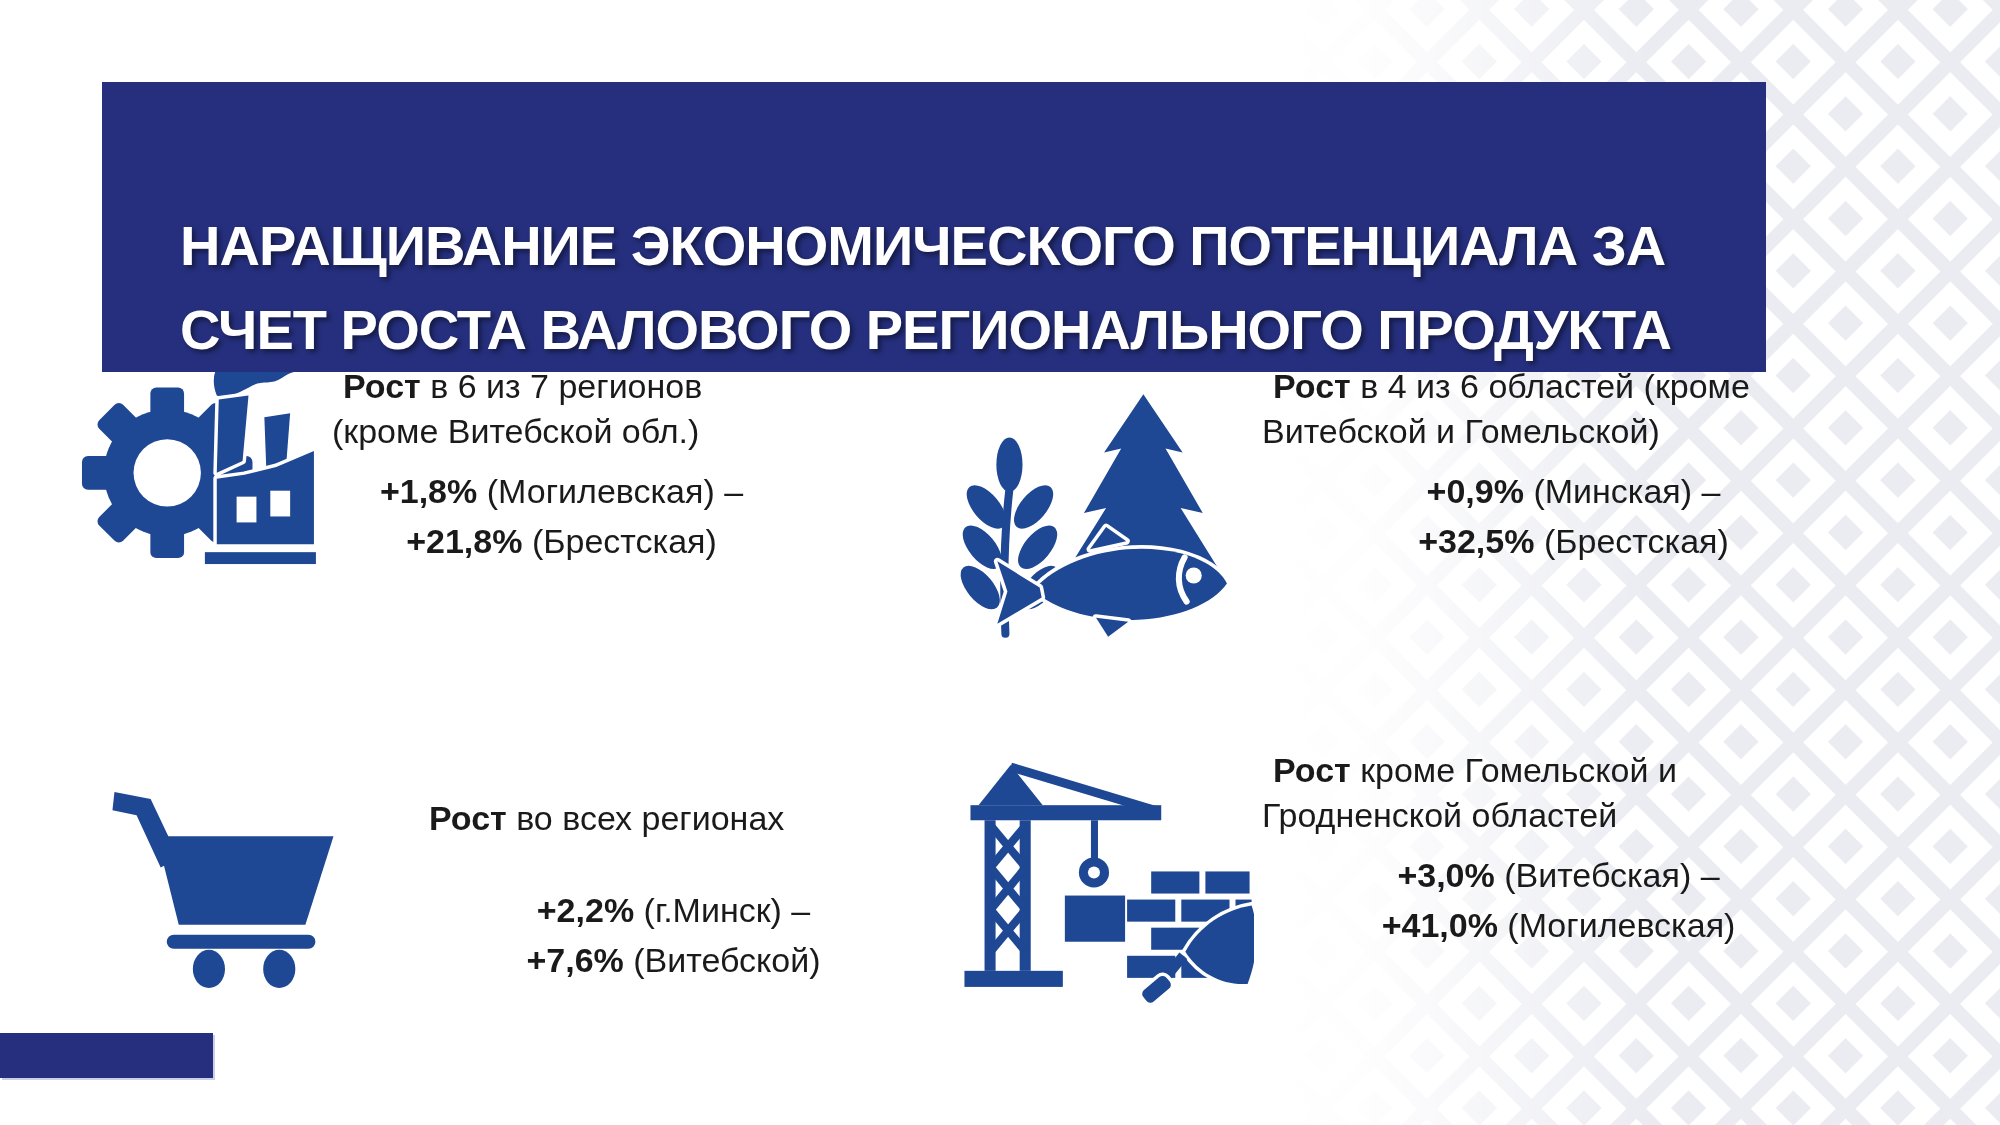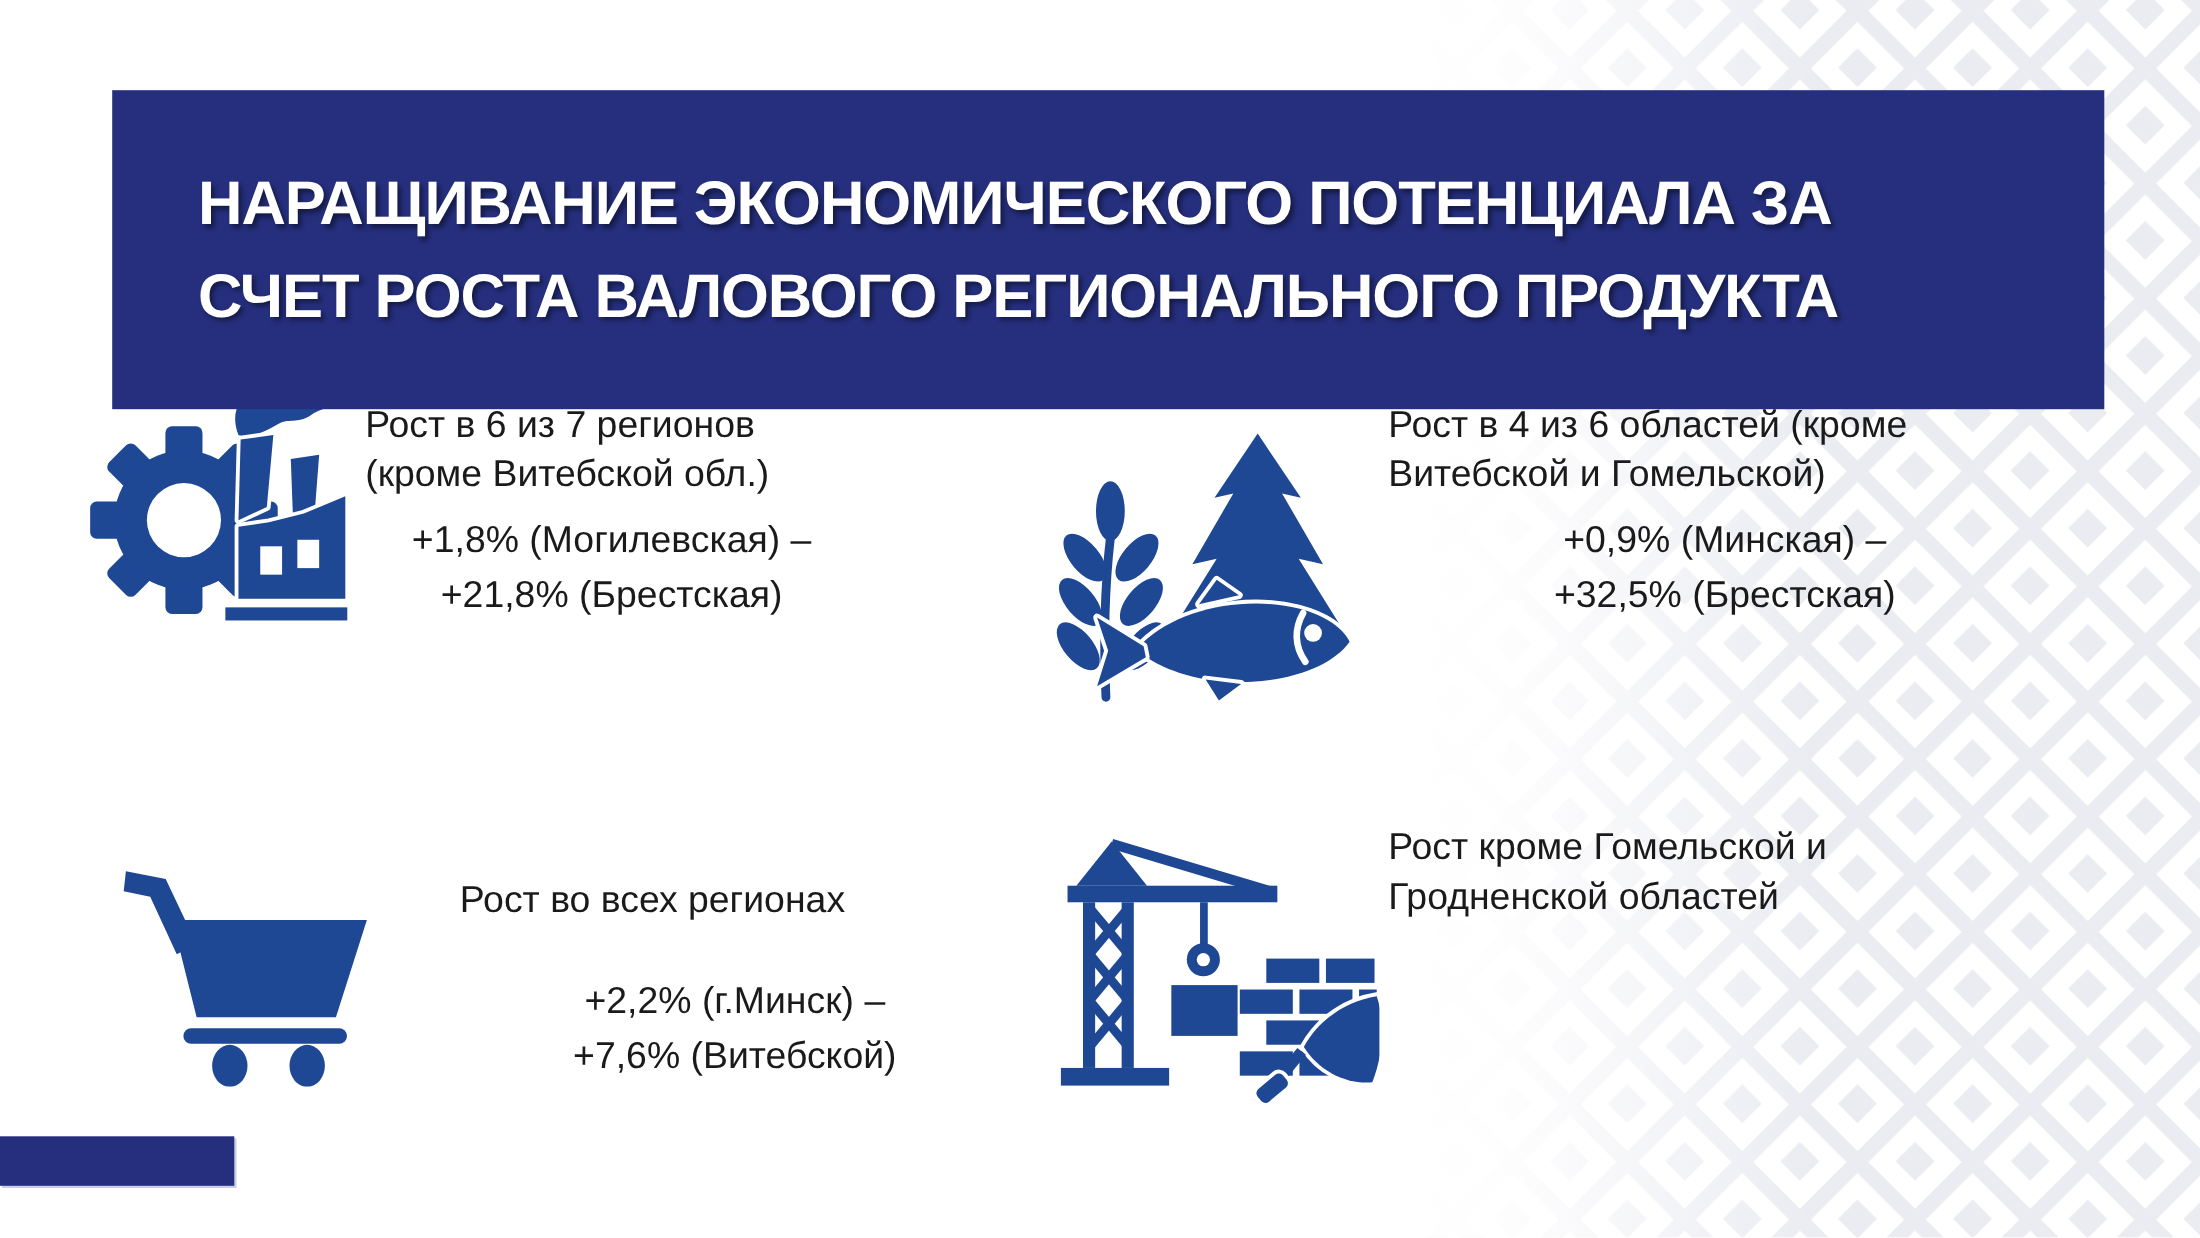--- a/index.html
+++ b/index.html
@@ -9,36 +9,36 @@
     font-family:"Liberation Sans","DejaVu Sans",sans-serif; color:#1a1a1a;
   }
   
   .ornament { position:absolute; left:1270px; top:0; width:730px; height:1125px; z-index:0; }
   .ornament-fade {
     position:absolute; left:1270px; top:0; width:730px; height:1125px; z-index:1;
     background:linear-gradient(90deg,#ffffff 0%,rgba(255,255,255,.92) 14%,rgba(255,255,255,0) 52%);
   }
   
   .banner {
-    position:absolute; left:102px; top:82px; width:1811px; height:290px;
-    background:#252f7d; z-index:3; display:flex; align-items:center;
+    position:absolute; left:102px; top:82px; width:1664px; height:290px;
+    background:#252f7d; z-index:3; display:flex; align-items:flex-end;
   }
   .title {
     padding-left:78px; color:#ffffff; font-weight:700; font-size:56px;
     line-height:84px; letter-spacing:-1px; text-shadow:3px 3px 5px rgba(0,0,0,.45);
   }
   
   .icon-box { position:absolute; z-index:2; }
   .icon-box svg { width:100%; height:100%; display:block; }
   .text-block { position:absolute; z-index:2; font-size:34px; }
   .lead { line-height:45px; }
   .stats { margin-top:12px;text-align:center; }
   .stats.gap-lg { margin-top:44px; }
   .stat { line-height:50px; white-space:nowrap; }
-  .b { font-weight:400; }
+  .b { font-weight:700;margin-left:11px; }
   
   .bottom-bar {
     position:absolute; left:0; top:1033px; width:213px; height:45px;
     background:#252f7d; z-index:2; box-shadow:2px 2px 0 rgba(150,158,205,.5);
   }
   .ic { fill:#1e4794; }
   .sep { paint-order:stroke; stroke:#ffffff; stroke-width:7; stroke-linejoin:round; }
 </style>
 </head>
 <body>
@@ -182,15 +182,19 @@
         <rect x="282" y="200" width="16" height="22"></rect>
 
       <path class="sep" d="M298 150 C272 154 246 170 232 196 C246 218 270 230 294 228 C304 202 306 174 298 150 Z"></path>
       <line x1="230" y1="200" x2="204" y2="232" stroke="#1e4794" stroke-width="10"></line>
       <rect class="sep" x="188" y="226" width="30" height="15" rx="5" transform="rotate(-40 203 233)"></rect>
     </g>
   </svg>
 </div>
 <div class="text-block" style="left:1262px; top:748px; width:582px">
   <p class="lead"><span class="b">Рост</span><span> кроме Гомельской и Гродненской областей</span></p>
+  <div class="stats">
+    <p class="stat"><span class="b">+3,0%</span><span> (Витебская) –</span></p>
+    <p class="stat"><span class="b">+41,0%</span><span> (Могилевская)</span></p>
+  </div>
 </div>
 
 <div class="bottom-bar"></div>
 
 </body></html>

